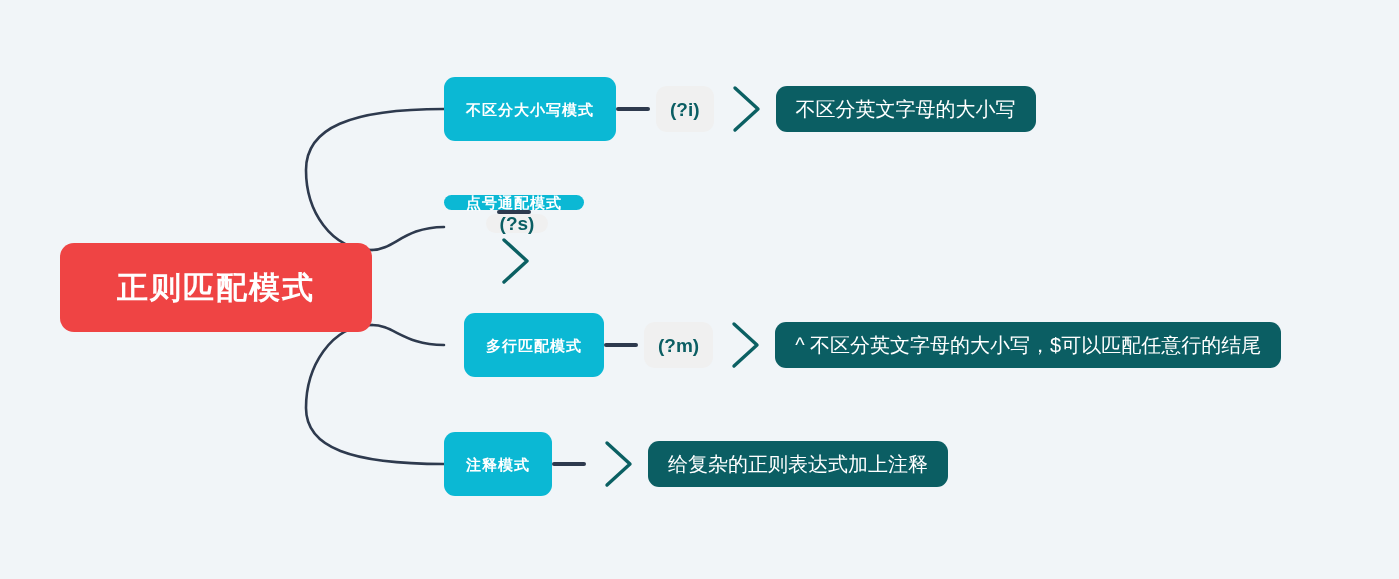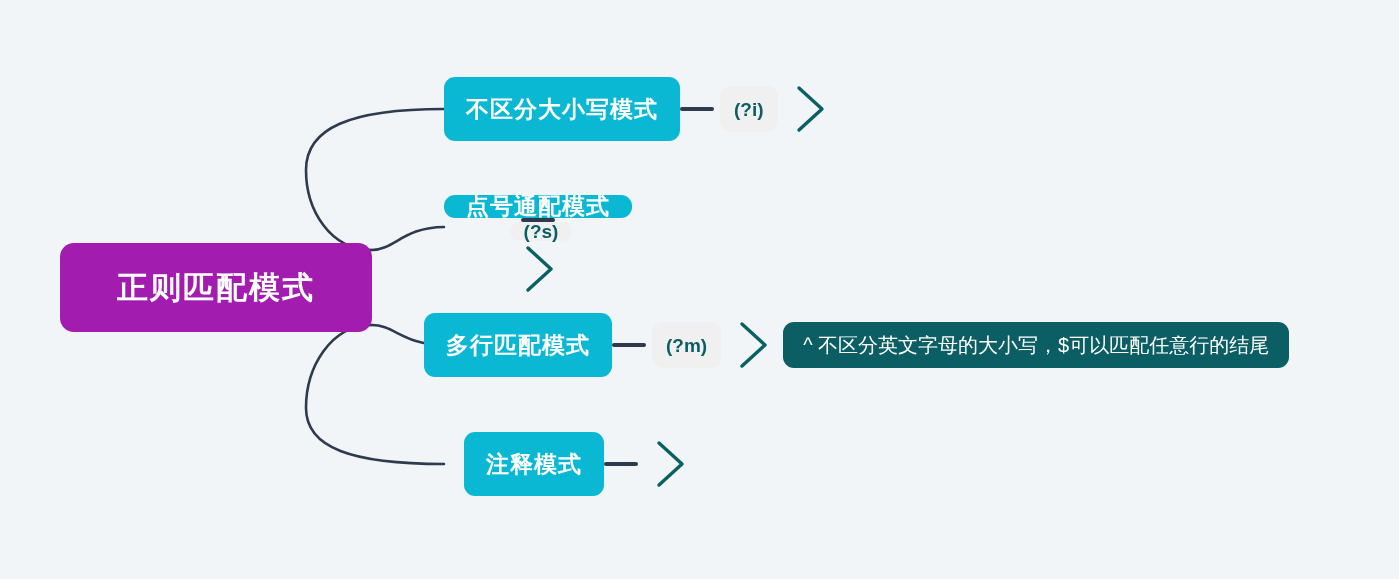--- a/index.html
+++ b/index.html
@@ -32,21 +32,21 @@
     pointer-events: none;
   }
 
   
   .root-node {
     position: absolute;
     left: 60px;
     top: 243px;
     width: 312px;
     height: 89px;
-    background: #a21caf;
+    background: #ef4444;
     border-radius: 14px;
     display: flex;
     align-items: center;
     justify-content: center;
     box-sizing: border-box;
   }
   .root-node-label {
     color: #ffffff;
     font-size: 31px;
     font-weight: bold;
@@ -68,21 +68,21 @@
     border-radius: 11px;
     height: 64px;
     display: flex;
     align-items: center;
     justify-content: center;
     box-sizing: border-box;
     padding: 0 22px;
   }
   .branch-node-label {
     color: #ffffff;
-    font-size: 23px;
+    font-size: 15px;
     font-weight: bold;
     letter-spacing: 1px;
     white-space: nowrap;
     line-height: 1;
   }
 
   .link-line {
     width: 34px;
     height: 4px;
     background: #2e3a4e;
@@ -130,22 +130,22 @@
     color: #ffffff;
     font-size: 20px;
     font-weight: normal;
     white-space: nowrap;
     line-height: 1;
   }
 
   
   #branch-row-0 { left: 444px; top: 77px; }
   #branch-row-1 { left: 444px; top: 195px; flex-direction: column; }
-  #branch-row-2 { left: 424px; top: 313px; }
-  #branch-row-3 { left: 444px; top: 432px; margin-left: 20px; }
+  #branch-row-2 { left: 464px; top: 313px; }
+  #branch-row-3 { left: 444px; top: 432px; }
 </style>
 </head>
 <body>
 
 <div id="mindmap">
 
   <svg id="connector-layer" viewBox="0 0 1399 579" width="1399" height="579" xmlns="http://www.w3.org/2000/svg">
     <path d="M 372 250 C 330 250 306 210 306 170 C 306 128 350 109 444 109" fill="none" stroke="#2e3a4e" stroke-width="2.6" stroke-linecap="round"></path>
     <path d="M 372 250 C 394 250 404 227 444 227" fill="none" stroke="#2e3a4e" stroke-width="2.6" stroke-linecap="round"></path>
     <path d="M 372 325 C 394 325 404 345 444 345" fill="none" stroke="#2e3a4e" stroke-width="2.6" stroke-linecap="round"></path>
@@ -160,20 +160,23 @@
     <div class="branch-node">
       <span class="branch-node-label">不区分大小写模式</span>
     </div>
     <div class="link-line"></div>
     <div class="token-pill">
       <span class="token-pill-label">(?i)</span>
     </div>
     <svg class="chevron" width="40" height="56" viewBox="0 0 40 56" xmlns="http://www.w3.org/2000/svg">
       <polyline points="9,7 32,28 9,49" fill="none" stroke="#0b6063" stroke-width="3.4" stroke-linecap="round" stroke-linejoin="round"></polyline>
     </svg>
+    <div class="desc-node">
+      <span class="desc-node-label">不区分英文字母的大小写</span>
+    </div>
   </div>
 
   <div class="branch-row" id="branch-row-1">
     <div class="branch-node">
       <span class="branch-node-label">点号通配模式</span>
     </div>
     <div class="link-line"></div>
     <div class="token-pill">
       <span class="token-pill-label">(?s)</span>
     </div>
@@ -199,15 +202,18 @@
   </div>
 
   <div class="branch-row" id="branch-row-3">
     <div class="branch-node">
       <span class="branch-node-label">注释模式</span>
     </div>
     <div class="link-line"></div>
     <svg class="chevron" width="40" height="56" viewBox="0 0 40 56" xmlns="http://www.w3.org/2000/svg">
       <polyline points="9,7 32,28 9,49" fill="none" stroke="#0b6063" stroke-width="3.4" stroke-linecap="round" stroke-linejoin="round"></polyline>
     </svg>
+    <div class="desc-node">
+      <span class="desc-node-label">给复杂的正则表达式加上注释</span>
+    </div>
   </div>
 
 </div>
 
 </body></html>

